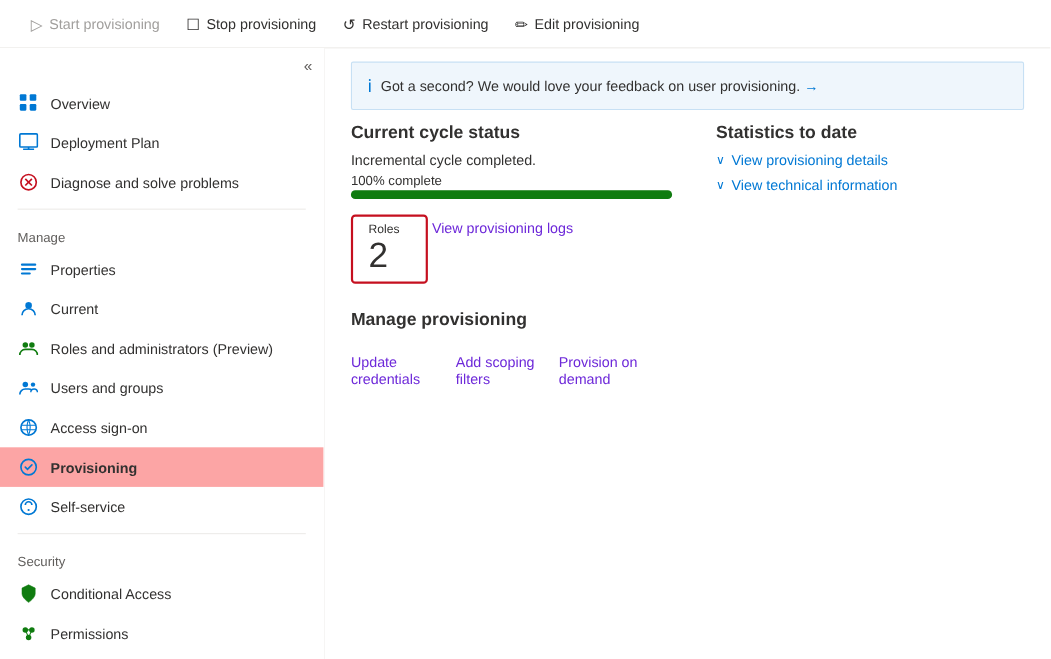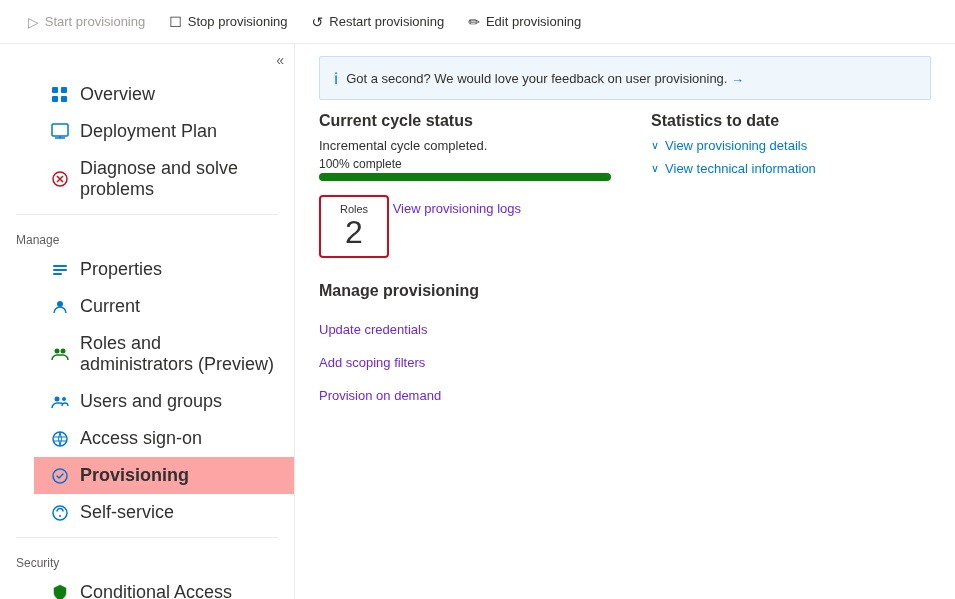--- a/index.html
+++ b/index.html
@@ -27,23 +27,22 @@
     .sidebar {
       width: 295px; min-width: 295px; border-right: 1px solid #edebe9;
       overflow-y: auto; background: #fff; padding-bottom: 16px;
     }
     .sidebar-collapse-btn {
       display: flex; align-items: center; justify-content: flex-end;
       padding: 8px 10px; cursor: pointer; color: #605e5c;
     }
     .sidebar-item {
       display: flex; align-items: center; gap: 10px; padding: 8px 16px;
-      cursor: pointer; color: #323130; font-size: 18px; border-radius: 0;
+      cursor: pointer; color: #323130; font-size: 13px; border-radius: 0;
       text-decoration: none;
-      margin-left: 34px;
     }
     .sidebar-item.active { background: #fca5a5; font-weight: 600; }
     .sidebar-icon { width: 20px; height: 20px; display: flex; align-items: center; justify-content: center; flex-shrink: 0; }
     .sidebar-section-label {
       padding: 12px 16px 4px; font-size: 12px; font-weight: 400; color: #605e5c; text-transform: none;
     }
     .sidebar-divider { border: none; border-top: 1px solid #edebe9; margin: 6px 16px; }
 
     
     .content {
@@ -66,33 +65,33 @@
 
     .section-title { font-size: 16px; font-weight: 600; color: #323130; margin-bottom: 8px; }
 
     .cycle-status-text { color: #323130; font-size: 13px; margin-bottom: 4px; }
     .progress-label { font-size: 12px; color: #323130; text-align: left; margin-bottom: 2px; }
     .progress-bar-bg { background: #edebe9; height: 8px; border-radius: 4px; width: 100%; max-width: 330px; }
     .progress-bar-fill { background: #107c10; height: 8px; border-radius: 4px; }
 
     
     .roles-card {
-      display: inline-flex; flex-direction: column; align-items: center;
+      display: inline-flex; flex-direction: column; 
       border: 2px solid #c50f1f; border-radius: 4px; padding: 6px 14px;
       margin-top: 14px; min-width: 70px;
     }
     .roles-label { font-size: 11px; color: #323130; font-weight: 400; }
     .roles-number { font-size: 32px; font-weight: 300; color: #323130; line-height: 1.1; }
 
     
     .link-blue { color: #6d28d9; text-decoration: none; font-size: 13px; cursor: pointer; display: inline-block; margin-top: 14px; }
 
     
     .manage-section { margin-top: 24px; }
-    .manage-links { display: flex; flex-direction: column; gap: 4px; margin-top: 4px; }
+    .manage-links { display: flex; flex-direction: row; gap: 4px; margin-top: 4px; }
 
     
     .stats-section { margin-top: 4px; }
     .stats-item {
       display: flex; align-items: center; gap: 6px; font-size: 13px;
       color: #0078d4; cursor: pointer; margin-bottom: 8px;
     }
     .chevron-icon { font-size: 11px; }
 
     

